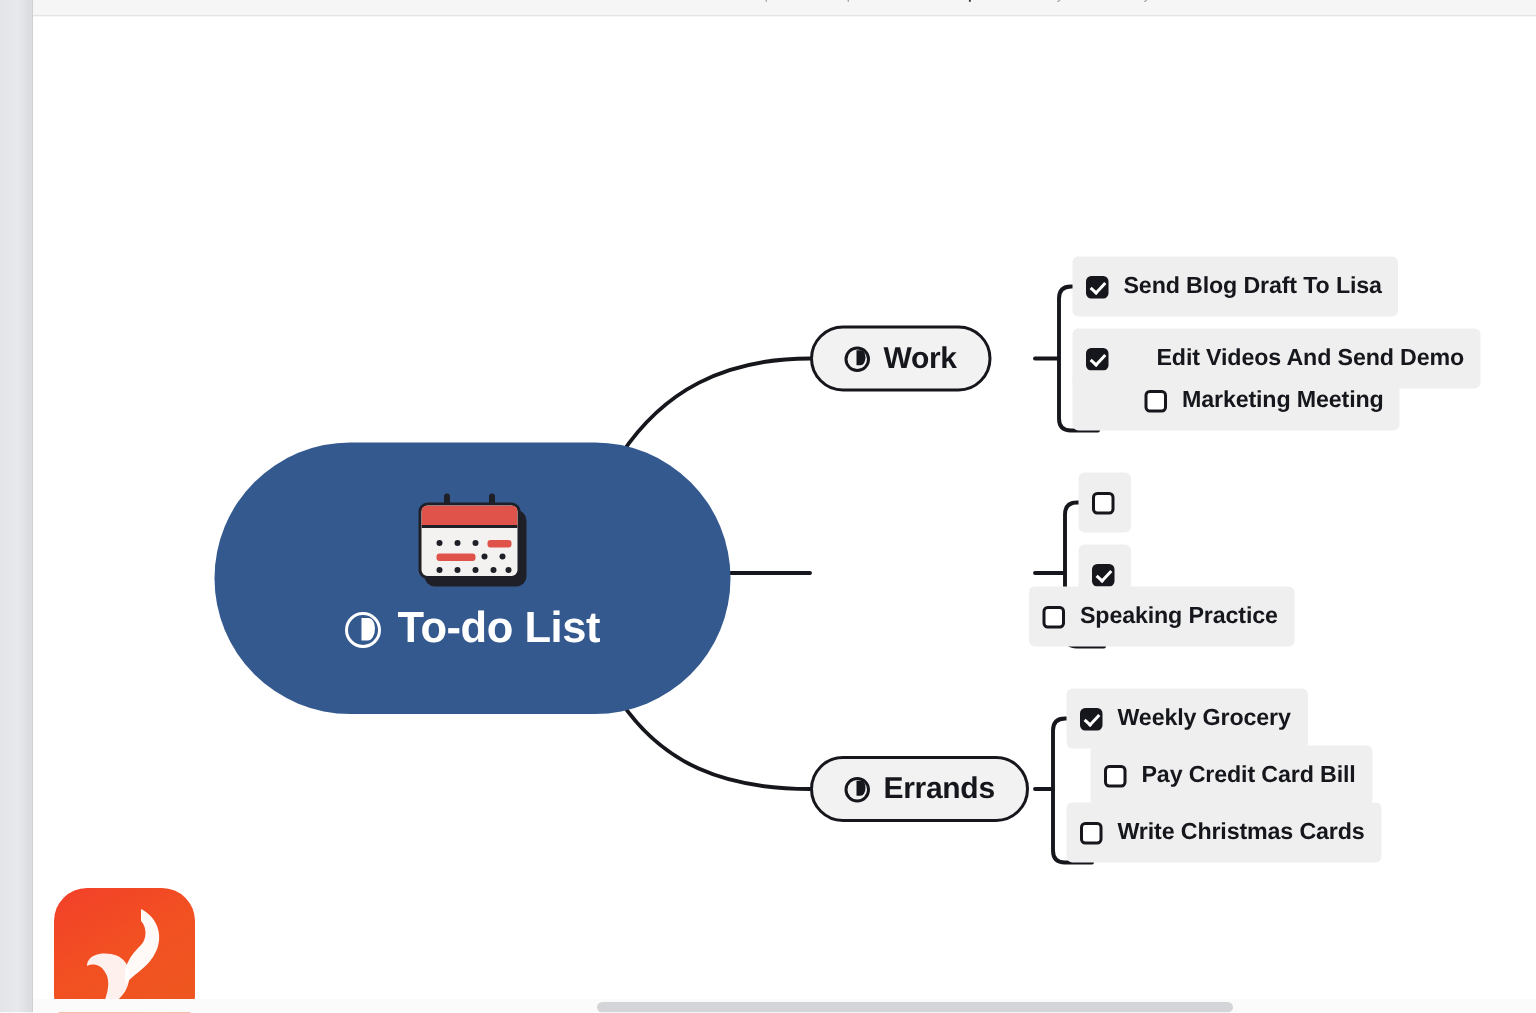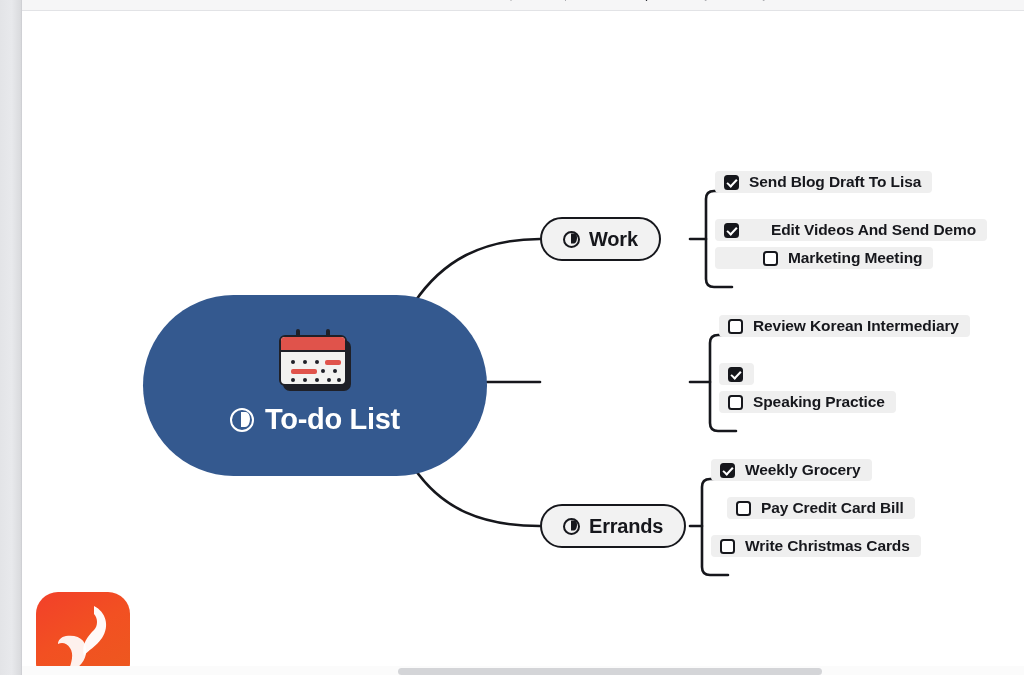--- a/index.html
+++ b/index.html
@@ -100,21 +100,21 @@
     position:absolute; height:44px;
     background:#f2f2f2; border:2.6px solid #16171c;
     border-radius:24px;
     display:flex; align-items:center; gap:9px;
     padding:0 21px;
   }
   .branch-label { font-size:20px; font-weight:800; color:#16171c; letter-spacing:-.2px; white-space:nowrap; }
 
   
   .task {
-    position:absolute; height:22px;
+    position:absolute; height:40px;
     background:#efefef; border-radius:4px;
     display:flex; align-items:center; gap:10px;
     padding:0 11px 0 9px;
     white-space:nowrap;
   }
   .task-label { font-size:15.5px; font-weight:700; color:#16171c; letter-spacing:-.1px; }
   .cbox {
     width:15px; height:15px; flex:none;
     border:2.2px solid #16171c; border-radius:3.5px;
     background:#ffffff; position:relative;
@@ -235,26 +235,25 @@
       <span class="cbox checked"></span>
       <span class="task-label">Edit Videos And Send Demo</span>
     </div>
     <div class="task" style="left:693px; top:236px;padding-left:48px;">
       <span class="cbox"></span>
       <span class="task-label">Marketing Meeting</span>
     </div>
 
     <div class="task" style="left:697px; top:304px;">
       <span class="cbox"></span>
-      <span class="task-label">Review Korean Intermediary</span>
     </div>
     <div class="task" style="left:697px; top:352px;">
       <span class="cbox checked"></span>
     </div>
-    <div class="task" style="left:697px; top:380px;">
+    <div class="task" style="left:664px; top:380px;">
       <span class="cbox"></span>
       <span class="task-label">Speaking Practice</span>
     </div>
 
     <div class="branch" style="left:518px; top:493px;">
       <span class="pie dark"></span>
       <span class="branch-label">Errands</span>
     </div>
     <div class="task" style="left:689px; top:448px;">
       <span class="cbox checked"></span>

